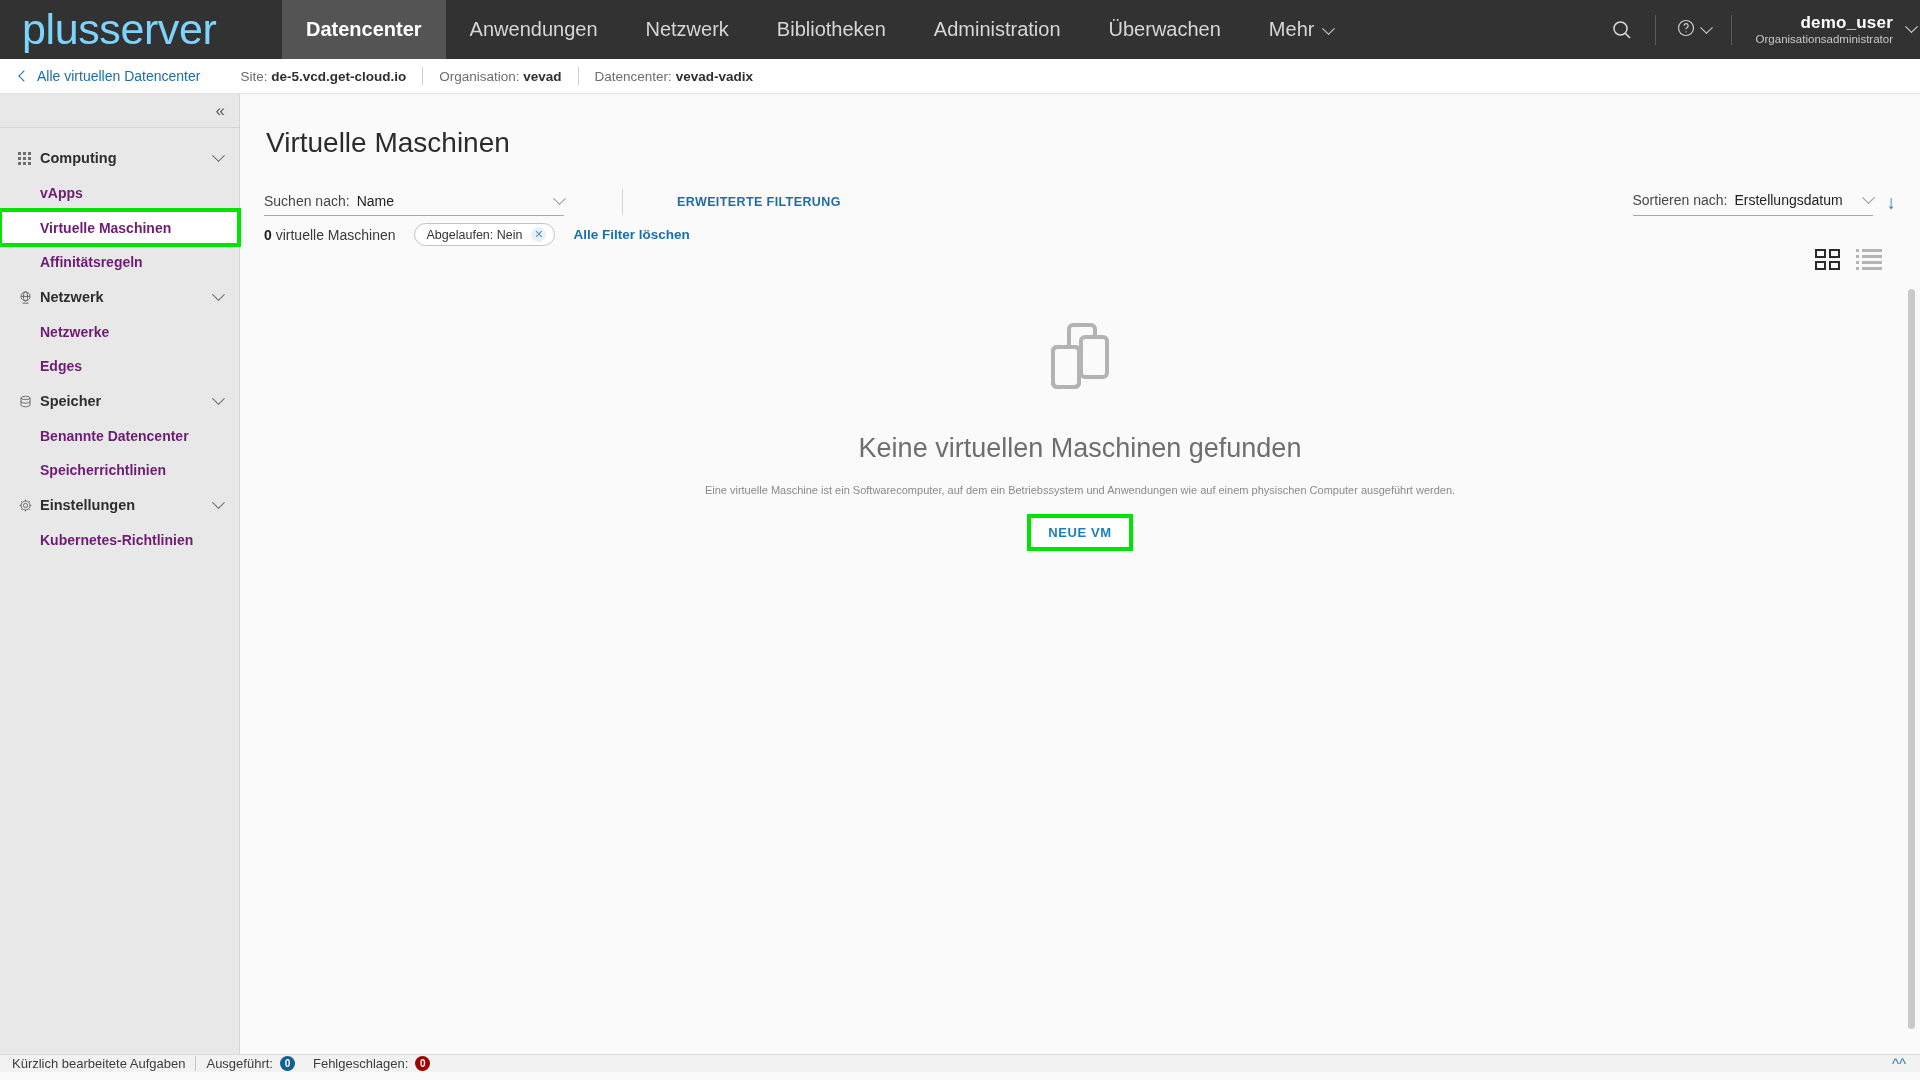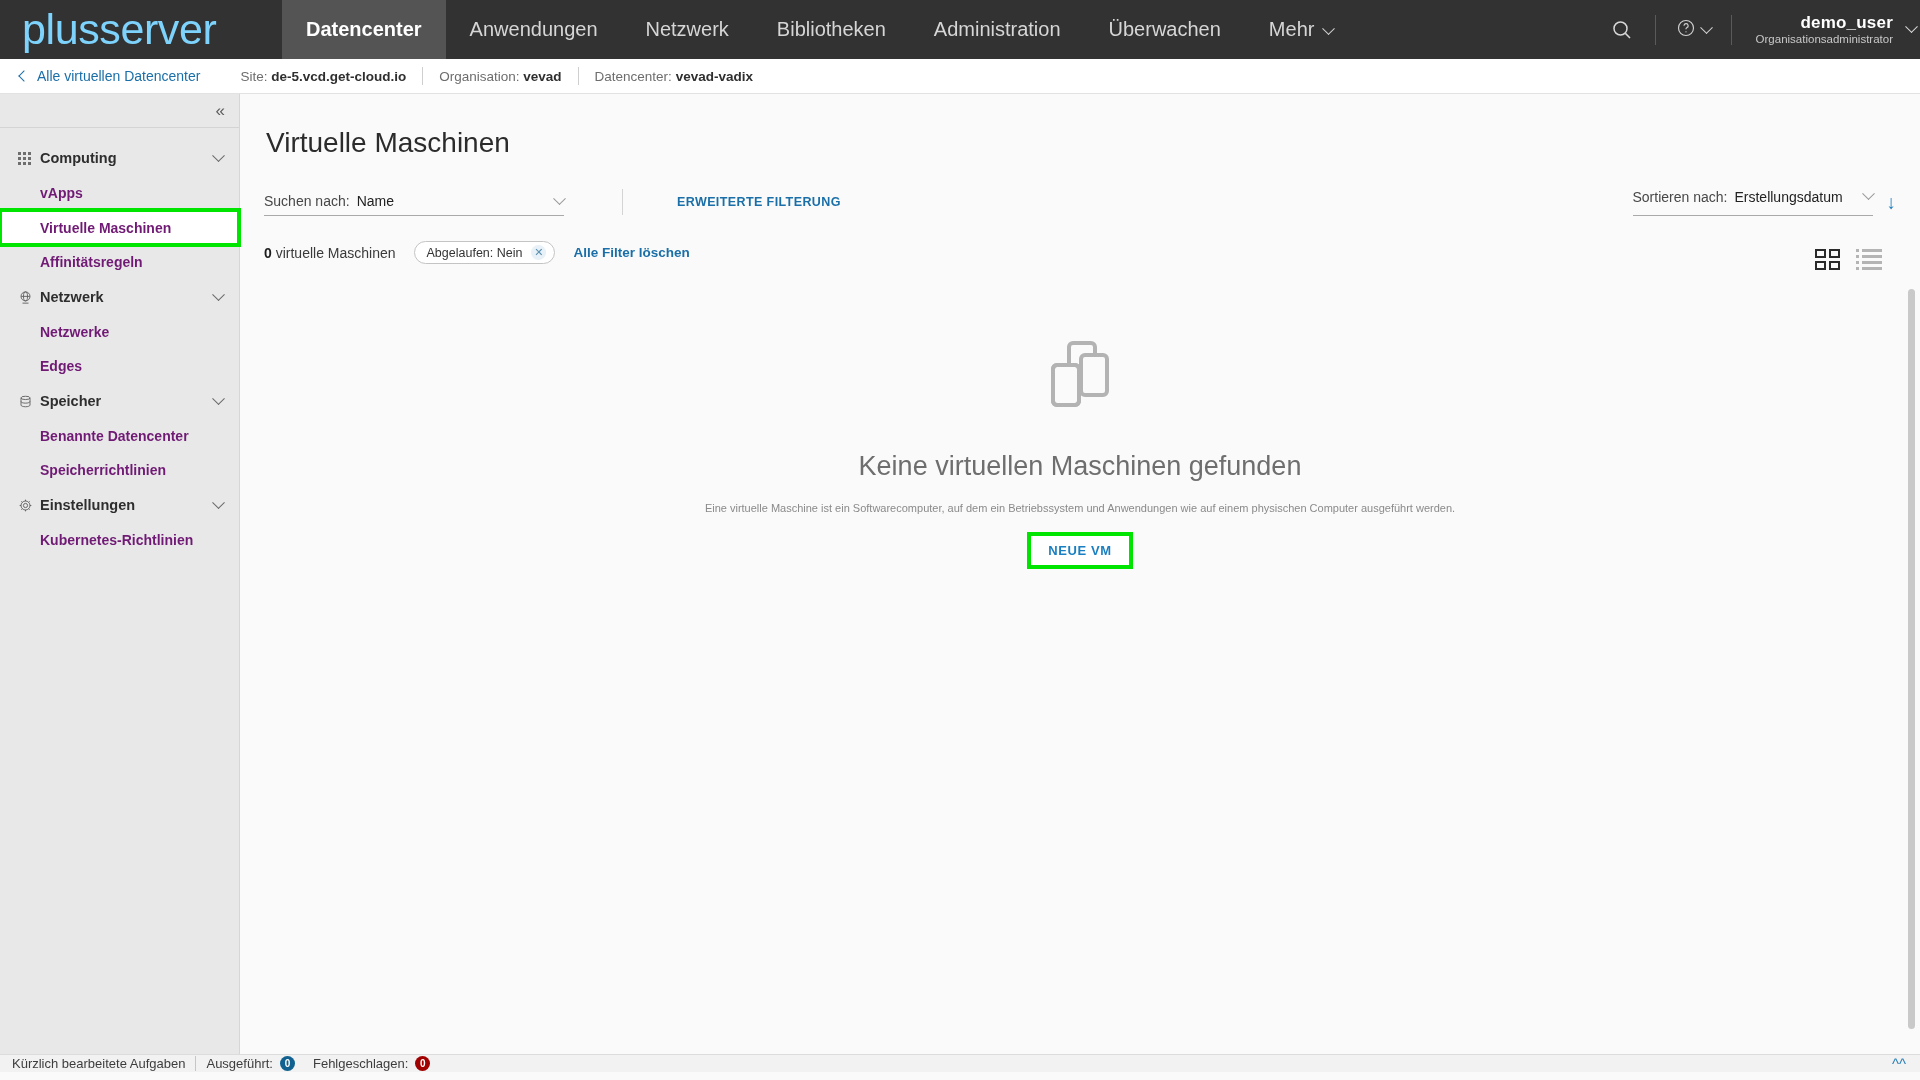--- a/index.html
+++ b/index.html
@@ -207,37 +207,37 @@
   .vbar { width:1px; height:26px; background:#d4d4d4; margin: 0 22px 0 26px; }
   .adv-filter {
     color: #1a6fa8; font-size: 12.5px; font-weight: bold; letter-spacing: .4px;
     cursor: pointer;
   }
   .sort-wrap {
     margin-left: auto;
     display: flex; align-items: center; gap: 14px;
   }
   .sort-field {
-    display: flex; align-items: flex-end;
+    display: flex; align-items: center;
     width: 240px;
     border-bottom: 1px solid #a9a9a9;
-    height: 28px; padding-bottom: 10px;
+    height: 28px; padding-bottom: 4px;
     cursor: pointer;
   }
   .sort-field .lbl { font-size: 14px; color: #474747; }
   .sort-field .val { font-size: 14px; color: #222; margin-left: 7px; }
   .sort-field .chev { margin-left: auto; color: #9a9a9a; }
   .sort-dir {
     color: #1a7fc1; font-size: 19px; cursor: pointer; line-height:1;
   }
 
   
   .countrow {
     display: flex; align-items: center;
-    margin-top: 22px;
+    margin-top: 4px;
     gap: 18px;
   }
   .count { font-size: 14px; color: #3a3a3a; }
   .count b { color: #1c1c1c; font-weight: bold; }
   .chip {
     display: inline-flex; align-items: center; gap: 9px;
     border: 1px solid #c4c4c4;
     border-radius: 12px;
     background: #fff;
     height: 23px;

